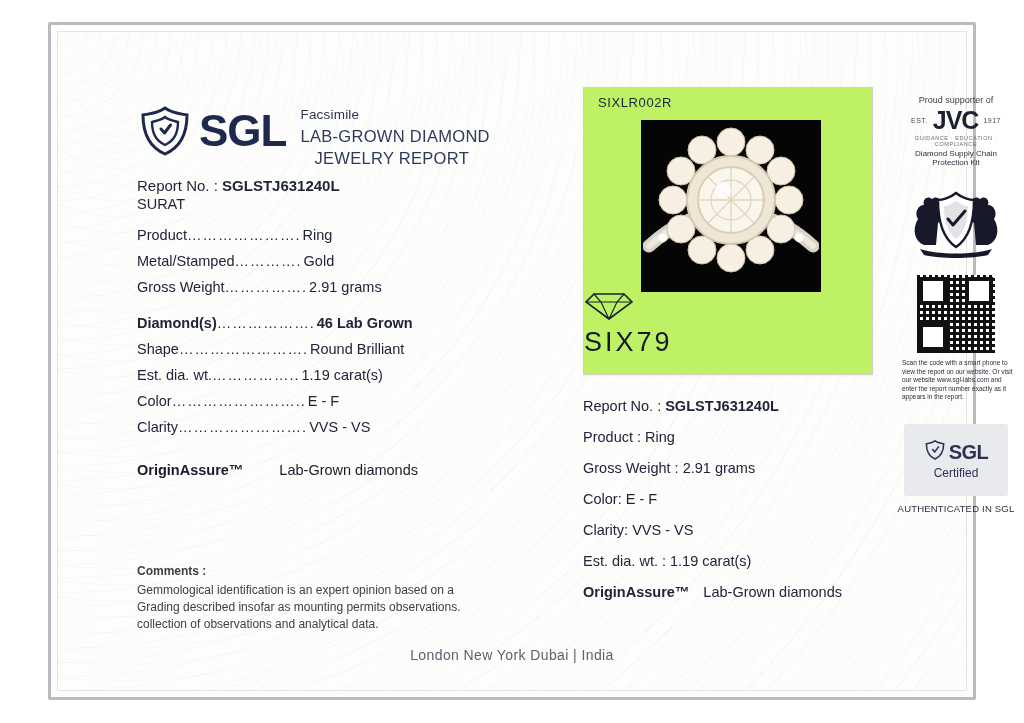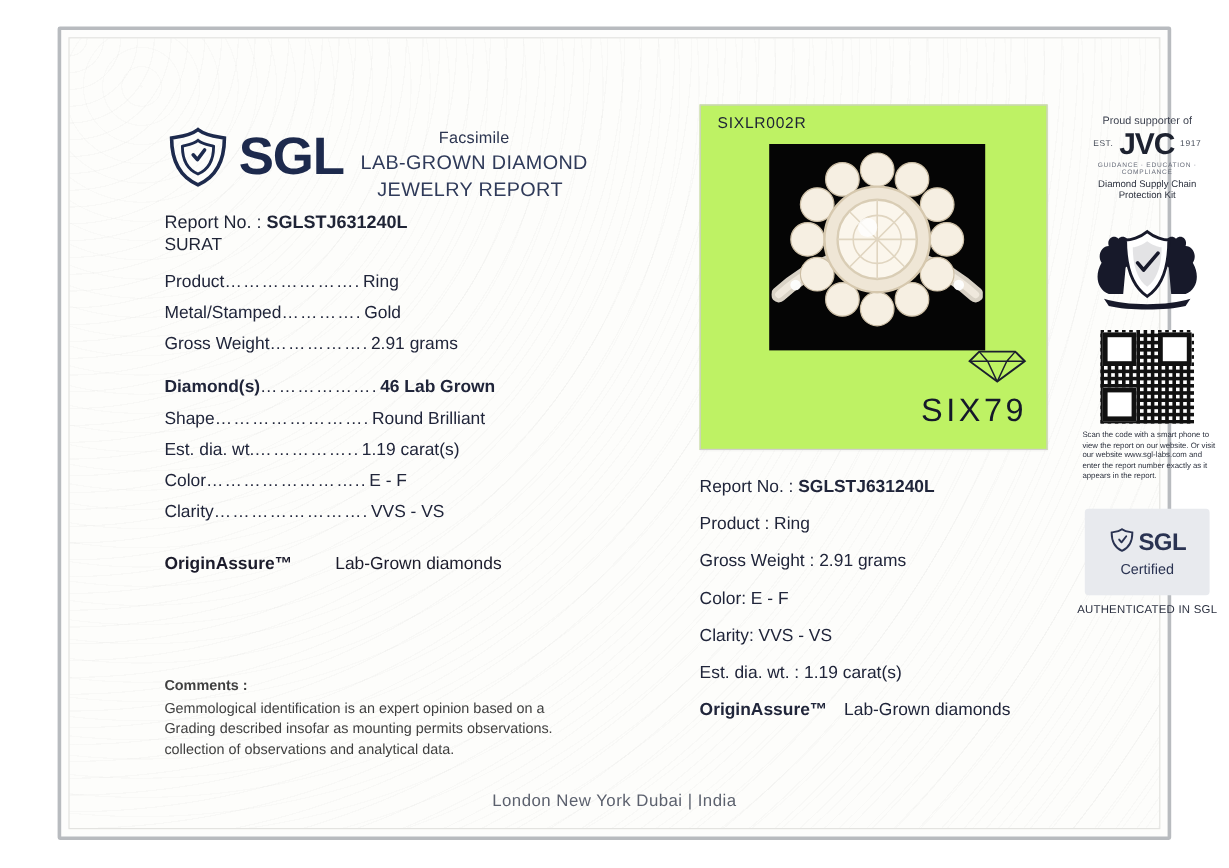--- a/index.html
+++ b/index.html
@@ -77,21 +77,20 @@
   }
   .title-block {
     margin-left: 14px;
     padding-top: 4px;
   }
   .facsimile {
     font-size: 13.5px;
     color: #2c3550;
     letter-spacing: 0.2px;
     margin-bottom: 3px;
-    text-align: center;
   }
   .rep-title {
     font-size: 16.5px;
     color: #2f3a59;
     letter-spacing: 0.3px;
     line-height: 22px;
   }
   .rep-title .indent { padding-left: 14px; display: block; }
 
   .report-no {
@@ -180,23 +179,23 @@
   }
   .ring-wrap {
     position: absolute;
     left: 50%;
     top: 50%;
     transform: translate(-50%, -50%);
   }
   .brand-mark {
     position: absolute;
     left: 0;
-    right: 16px;
+    right: 5px;
     bottom: 16px;
-    text-align: right;
+    text-align: left;
   }
   .brand-diamond { margin-bottom: 2px; }
   .brand-text {
     font-size: 27px;
     letter-spacing: 3px;
     color: #15192a;
     font-family: "Liberation Sans", sans-serif;
   }
 
   .center-specs { margin-top: 16px; }
@@ -317,21 +316,21 @@
     font-size: 9.5px;
     color: #2b3040;
     letter-spacing: 0.2px;
   }
 
   
   .footer {
     position: absolute;
     left: 0;
     right: 0;
-    bottom: 22px;
+    bottom: 34px;
     text-align: center;
     font-size: 14px;
     color: #5c616e;
     letter-spacing: 0.4px;
   }
 </style>
 </head>
 <body>
 
 <div class="page">

